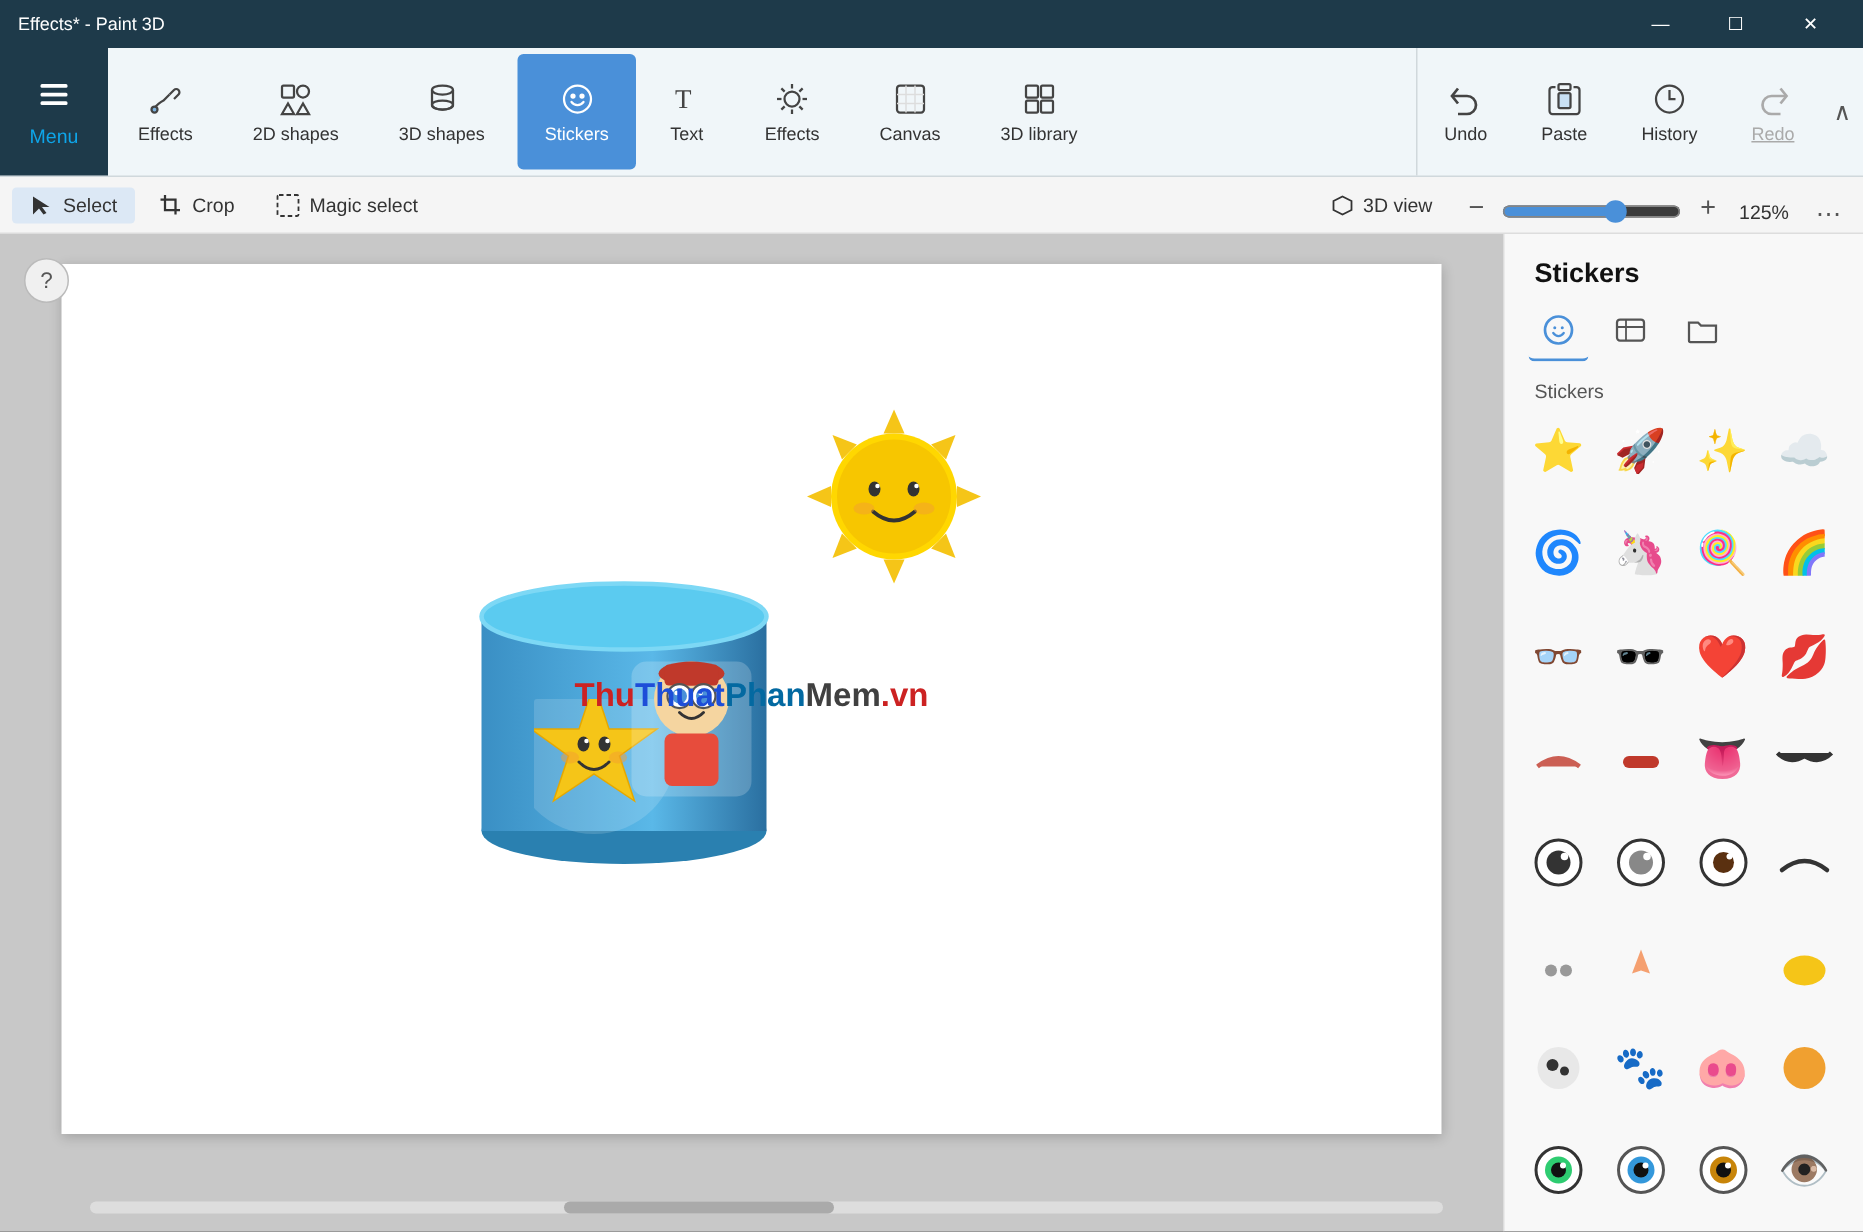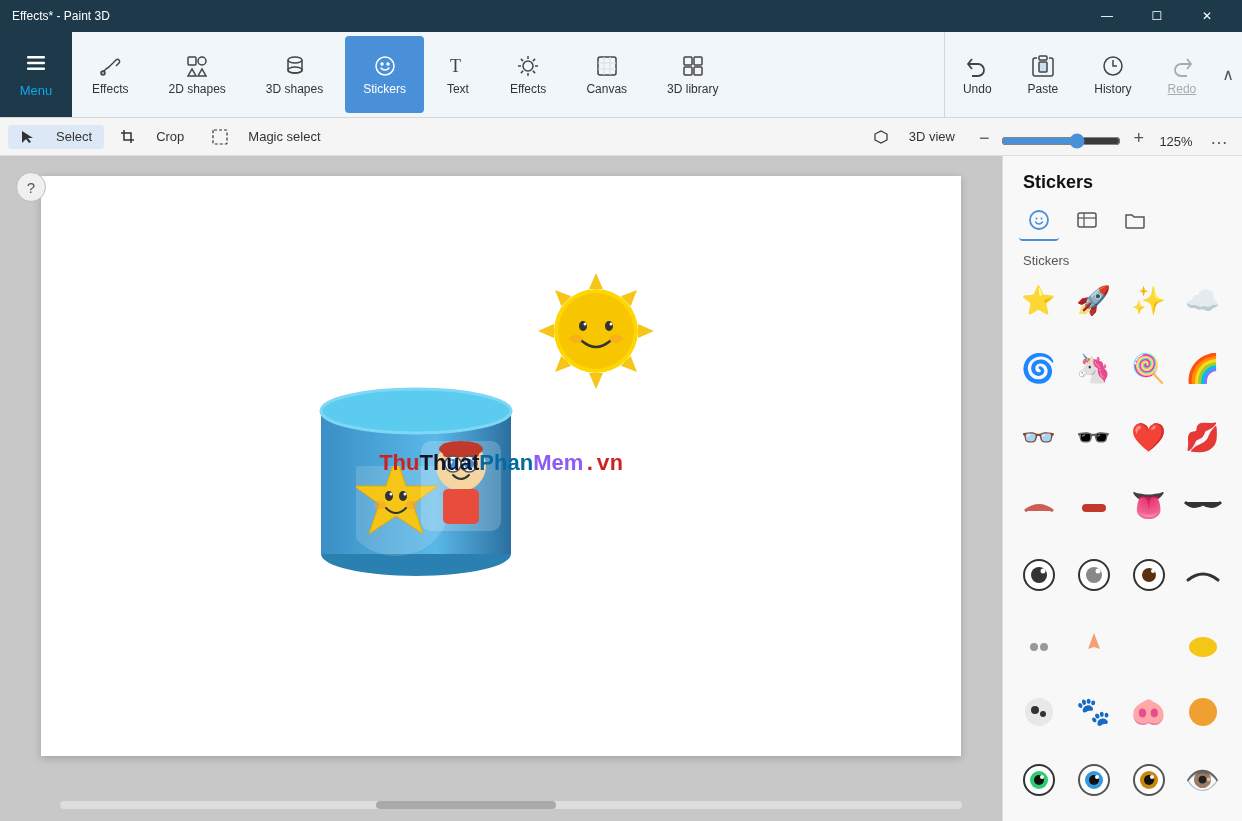--- a/index.html
+++ b/index.html
@@ -71,21 +71,21 @@
       display: flex;
       align-items: center;
       padding: 0 8px;
       gap: 4px;
       border-bottom: 1px solid #ddd;
       flex-shrink: 0;
     }
     .sub-btn {
       display: flex;
       align-items: center;
-      gap: 20px;
+      gap: 6px;
       padding: 4px 12px;
       font-size: 13px;
       color: #333;
       cursor: pointer;
       border-radius: 3px;
     }
     .sub-btn.active { background: #dce8f5; }
     .subtoolbar-right { margin-left: auto; display: flex; align-items: flex-end; gap: 8px; }
     .zoom-minus, .zoom-plus { font-size: 18px; color: #555; cursor: pointer; padding: 0 4px; }
     .zoom-slider { width: 120px; accent-color: #4a90d9; }
@@ -140,24 +140,24 @@
       left: 50%;
       transform: translate(-50%, -60%);
       font-family: Arial, sans-serif;
       font-size: 22px;
       font-weight: bold;
       pointer-events: none;
       white-space: nowrap;
       z-index: 5;
     }
     .watermark span.thu { color: #cc2222; }
-    .watermark span.thuat { color: #0f172a; }
+    .watermark span.thuat { color: #1d4ed8; }
     .watermark span.phan { color: #0369a1; }
-    .watermark span.mem { color: #8b5cf6; }
-    .watermark span.vn { color: #cc2222; font-family: Liberation Mono, monospace; }
+    .watermark span.mem { color: #404040; }
+    .watermark span.vn { color: #cc2222; }
 
     
     .sun-sticker {
       position: absolute;
       top: 80px;
       left: 480px;
       width: 160px;
       height: 160px;
     }
     

